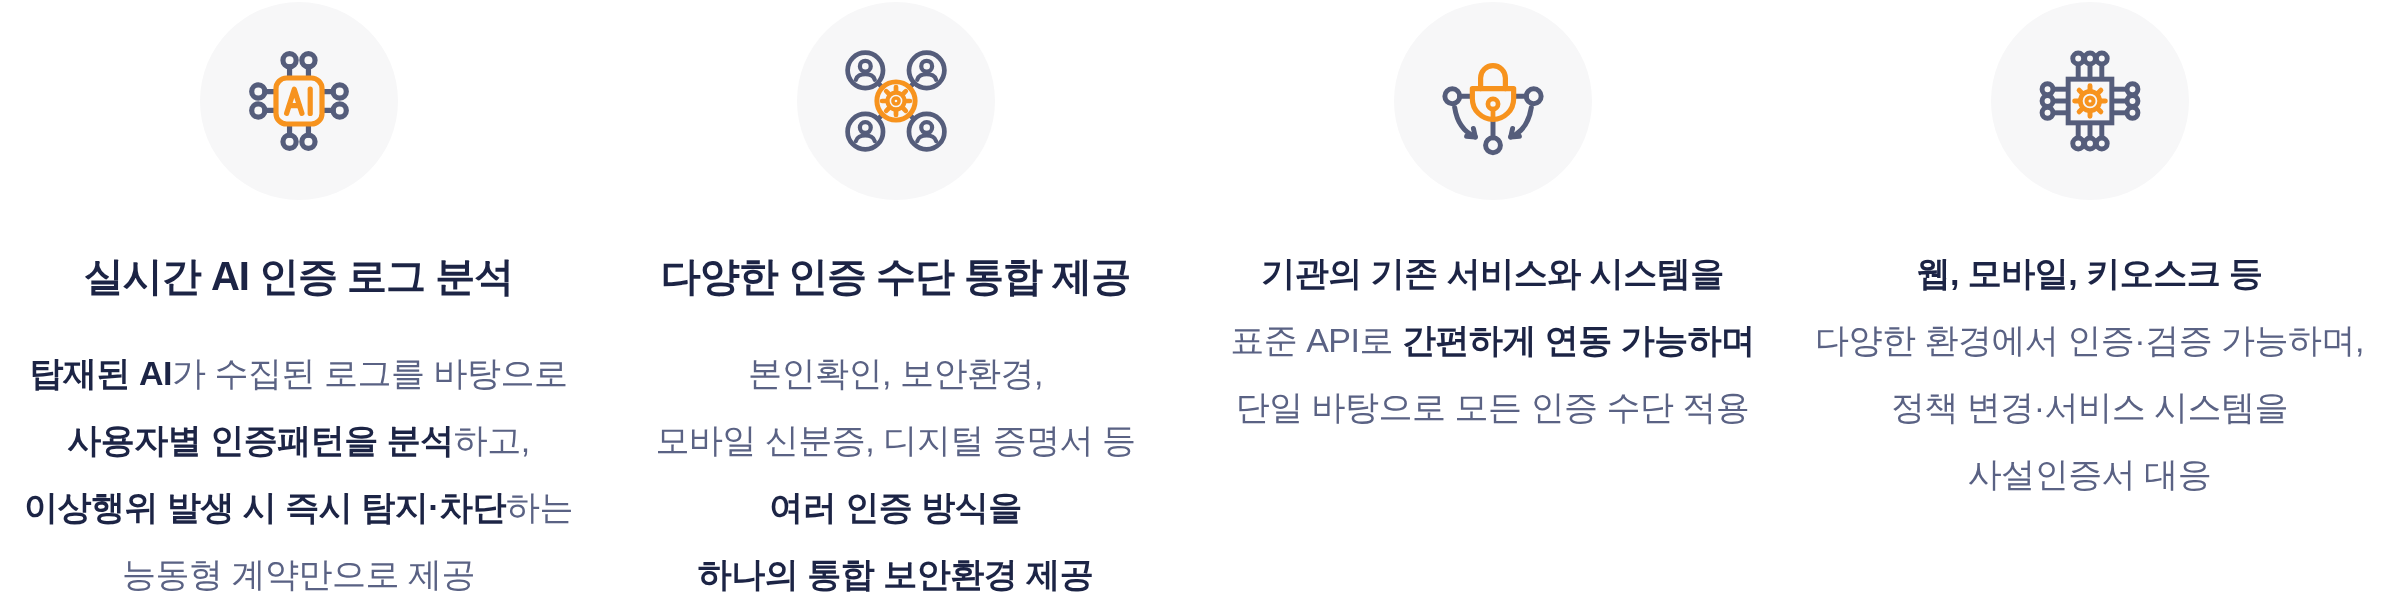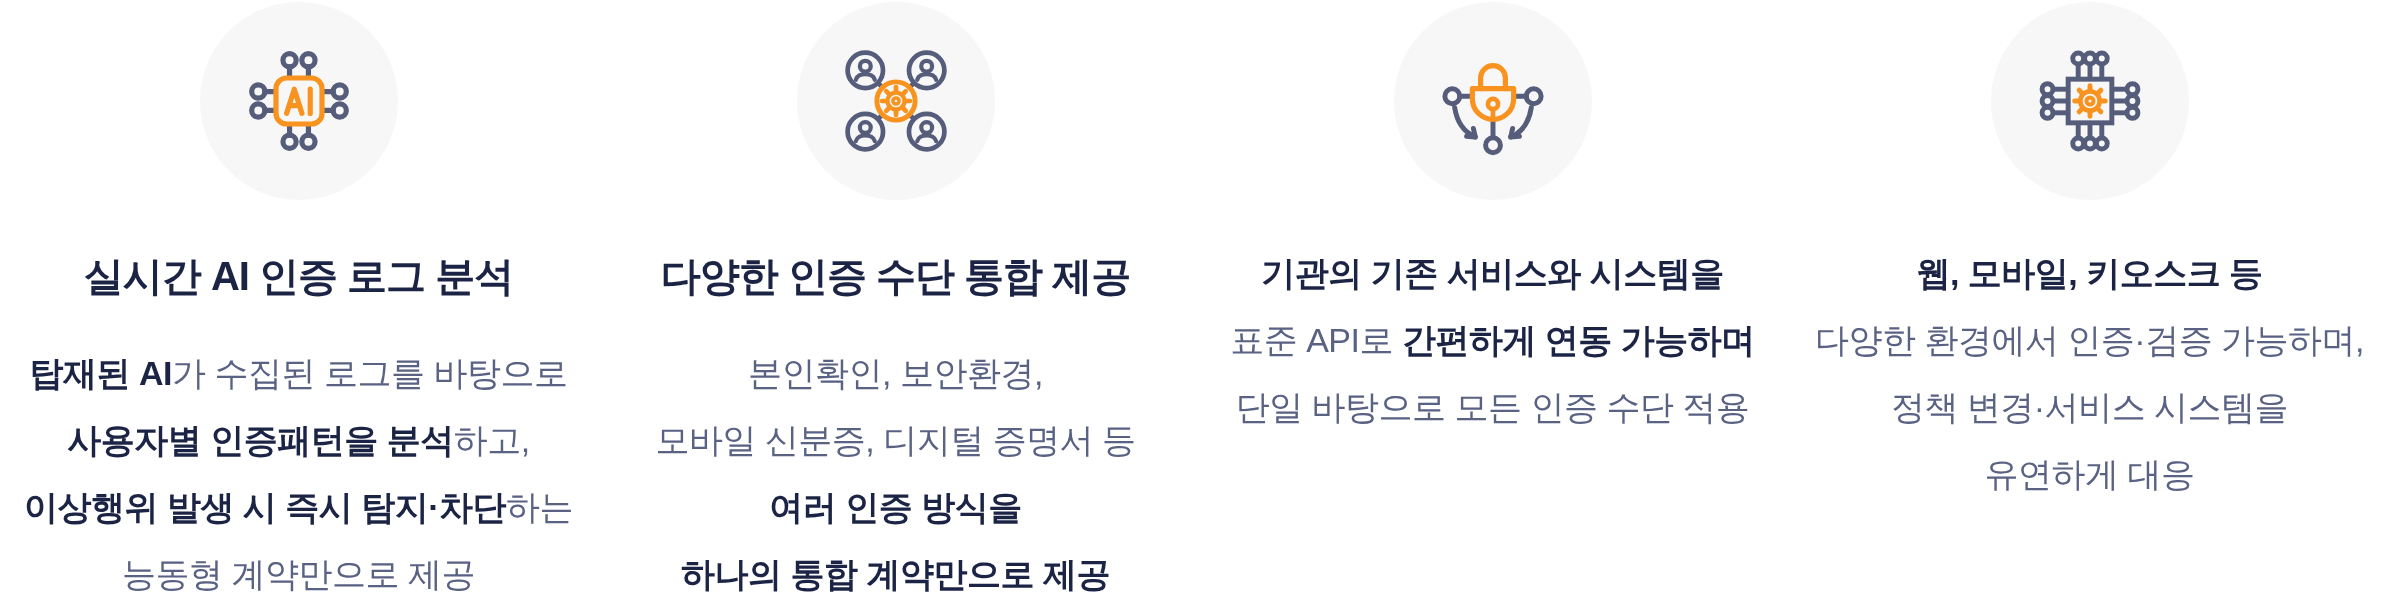--- a/index.html
+++ b/index.html
@@ -112,21 +112,21 @@
   </g>
   <circle cx="50" cy="50" r="7.2" stroke="#F7931E" stroke-width="3.6" fill="#F7F7F8"></circle>
   <circle cx="50" cy="50" r="2.6" stroke="#F7931E" stroke-width="3" fill="#F7F7F8"></circle>
 </svg>
       </div>
     <h3 class="title">다양한 인증 수단 통합 제공</h3>
     <div class="body">
         <div class="line"><span class="seg">본인확인, 보안환경,</span></div>
         <div class="line"><span class="seg">모바일 신분증, 디지털 증명서 등</span></div>
         <div class="line"><span class="seg bold">여러 인증 방식을</span></div>
-        <div class="line"><span class="seg bold">하나의 통합 계약만으로 제공</span></div>
+        <div class="line"><span class="seg bold">하나의 통합 보안환경 제공</span></div>
       </div>
   </div>
 
   <div class="feature">
     <div class="icon-circle">
         <svg viewBox="0 0 100 100" fill="none">
   <g stroke="#555D7B" stroke-width="4.2" stroke-linecap="round">
     <circle cx="15.5" cy="46" r="6.3"></circle>
             <path d="M21.8 46 H30.5"></path>
     <circle cx="84.5" cy="46" r="6.3"></circle>
@@ -187,16 +187,16 @@
     <path d="M58.2 50 H63 M55.8 55.8 L59.2 59.2 M50 58.2 V63 M44.2 55.8 L40.8 59.2 M41.8 50 H37 M44.2 44.2 L40.8 40.8 M50 41.8 V37 M55.8 44.2 L59.2 40.8"></path>
   </g>
   <circle cx="50" cy="50" r="8.2" stroke="#F7931E" stroke-width="4" fill="#F7F7F8"></circle>
   <circle cx="50" cy="50" r="3" stroke="#F7931E" stroke-width="3.4" fill="#F7F7F8"></circle>
 </svg>
       </div>
     <div class="body">
         <div class="line"><span class="seg bold">웹, 모바일, 키오스크 등</span></div>
         <div class="line"><span class="seg">다양한 환경에서 인증·검증 가능하며,</span></div>
         <div class="line"><span class="seg">정책 변경·서비스 시스템을</span></div>
-        <div class="line"><span class="seg">유연하게 대응</span></div>
+        <div class="line"><span class="seg">사설인증서 대응</span></div>
       </div>
   </div>
 </div>
 
 </body></html>

